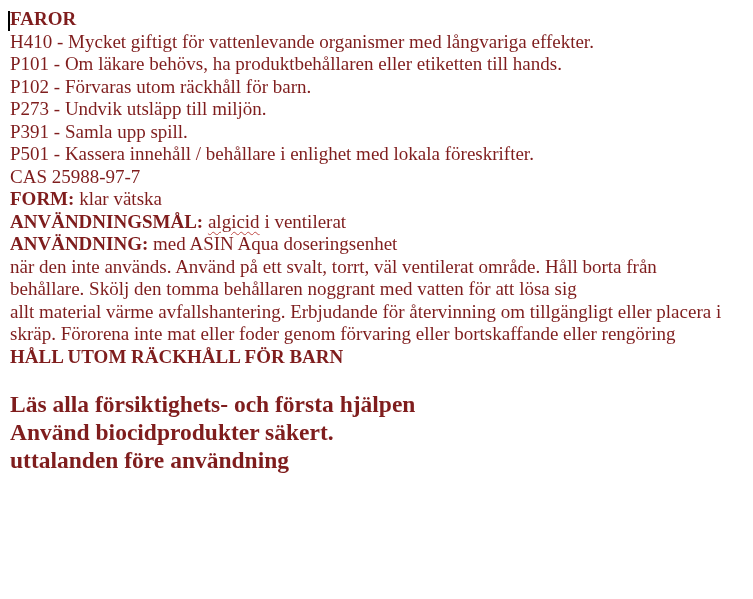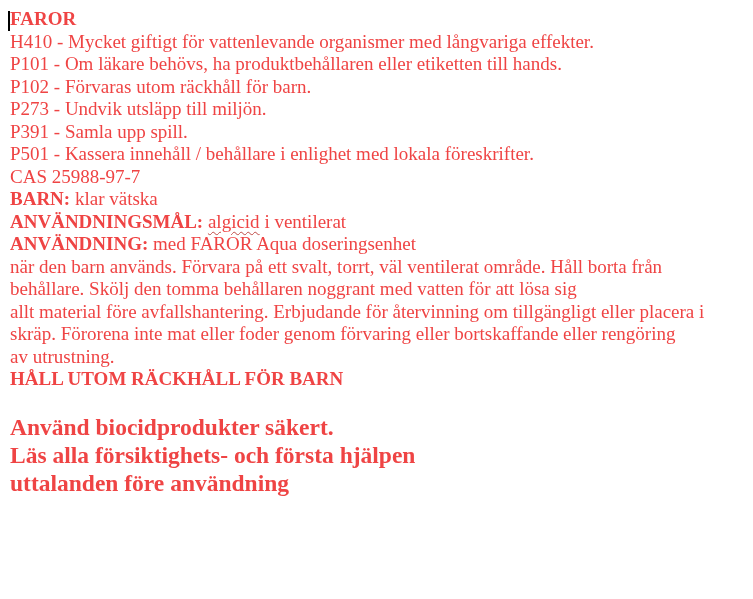--- a/index.html
+++ b/index.html
@@ -5,21 +5,21 @@
   html, body { margin: 0; padding: 0; background: #ffffff; }
   .page {
     position: relative;
     width: 753px;
     height: 599px;
     background: #ffffff;
     overflow: hidden;
     box-sizing: border-box;
     padding: 8px 6px 0 10px;
     font-family: "Liberation Serif", serif;
-    color: #ef4444;
+    color: #7f1d1d;
   }
   .doc-text { position: relative; }
   .line {
     font-size: 19px;
     line-height: 22.5px;
     white-space: pre;
   }
   .line.large {
     font-size: 23.5px;
     line-height: 28px;
@@ -53,27 +53,26 @@
   <div class="caret"></div>
   <div class="doc-text" id="doc">
       <div class="line"><span class="bold">FAROR</span></div>
       <div class="line"><span>H410 - Mycket giftigt för vattenlevande organismer med långvariga effekter.</span></div>
       <div class="line"><span>P101 - Om läkare behövs, ha produktbehållaren eller etiketten till hands.</span></div>
       <div class="line"><span>P102 - Förvaras utom räckhåll för barn.</span></div>
       <div class="line"><span>P273 - Undvik utsläpp till miljön.</span></div>
       <div class="line"><span>P391 - Samla upp spill.</span></div>
       <div class="line"><span>P501 - Kassera innehåll / behållare i enlighet med lokala föreskrifter.</span></div>
       <div class="line"><span>CAS 25988-97-7</span></div>
-      <div class="line"><span class="bold">BARN:</span><span> klar vätska</span></div>
+      <div class="line"><span class="bold">FORM:</span><span> klar vätska</span></div>
       <div class="line"><span class="bold">ANVÄNDNINGSMÅL:</span><span> </span><span class="misspelled">algicid</span><span> i ventilerat</span></div>
-      <div class="line"><span class="bold">ANVÄNDNING:</span><span> med FAROR Aqua doseringsenhet</span></div>
-      <div class="line"><span>när den barn används. Förvara på ett svalt, torrt, väl ventilerat område. Håll borta från</span></div>
+      <div class="line"><span class="bold">ANVÄNDNING:</span><span> med ASIN Aqua doseringsenhet</span></div>
+      <div class="line"><span>när den inte används. Använd på ett svalt, torrt, väl ventilerat område. Håll borta från</span></div>
       <div class="line"><span>behållare. Skölj den tomma behållaren noggrant med vatten för att lösa sig</span></div>
-      <div class="line"><span>allt material före avfallshantering. Erbjudande för återvinning om tillgängligt eller placera i</span></div>
+      <div class="line"><span>allt material värme avfallshantering. Erbjudande för återvinning om tillgängligt eller placera i</span></div>
       <div class="line"><span>skräp. Förorena inte mat eller foder genom förvaring eller bortskaffande eller rengöring</span></div>
-      <div class="line"><span>av utrustning.</span></div>
       <div class="line"><span class="bold">HÅLL UTOM RÄCKHÅLL FÖR BARN</span></div>
       <div class="blank-line"></div>
+      <div class="line large"><span class="bold">Läs alla försiktighets- och första hjälpen</span></div>
       <div class="line large"><span class="bold">Använd biocidprodukter säkert.</span></div>
-      <div class="line large"><span class="bold">Läs alla försiktighets- och första hjälpen</span></div>
       <div class="line large"><span class="bold">uttalanden före användning</span></div>
     </div>
 </div>
 
 </body></html>

